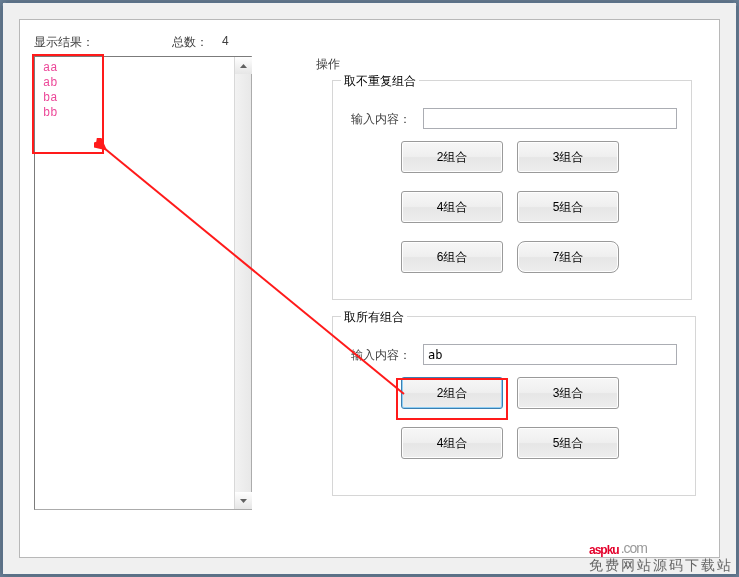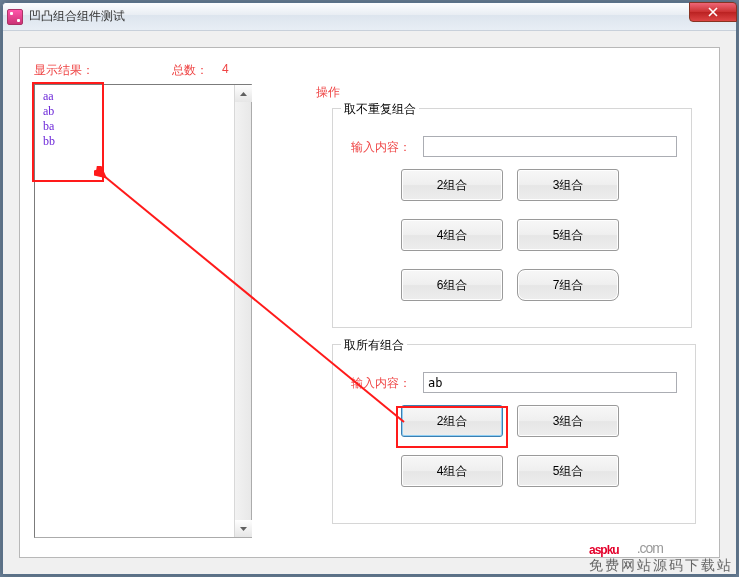--- a/index.html
+++ b/index.html
@@ -8,52 +8,43 @@
 .titlebar{height:28px;background:linear-gradient(#fdfdfe,#e8edf3 45%,#dde5ee 46%,#e8eef5);border-bottom:1px solid #c8d0da;border-radius:4px 4px 0 0;display:flex;align-items:center;padding:0 4px;position:relative}
 .app-icon{width:16px;height:16px;margin-right:6px;background:linear-gradient(#f5a,#c37);border:1px solid #a36;border-radius:2px;position:relative}
 .app-icon:before{content:"";position:absolute;left:2px;top:2px;width:3px;height:3px;background:#fff;border-radius:1px}
 .app-icon:after{content:"";position:absolute;right:2px;bottom:2px;width:3px;height:3px;background:#fff;border-radius:1px}
 .title-text{color:#333}
 .close-btn{position:absolute;right:-1px;top:-1px;width:48px;height:20px;background:linear-gradient(#e67,#c33 48%,#b22 52%,#d44);border:1px solid #832;border-radius:0 4px 0 4px;display:flex;align-items:center;justify-content:center;cursor:pointer}
 .close-btn svg{width:10px;height:10px}
 .client{flex:1;background:#f0f0f0;position:relative;padding:12px}
 .inner{position:absolute;left:16px;top:16px;right:16px;bottom:16px;background:#fff;border:1px solid #b8b8b8}
 .content{position:relative;width:100%;height:100%}
-.lbl{position:absolute;color:#ef4444}
+.lbl{position:absolute;color:#404040}
 .result-box{position:absolute;left:14px;top:36px;width:218px;height:454px;background:#fff;border:1px solid #ababab;border-top-color:#7b7b7b;border-left-color:#7b7b7b}
-.result-list{padding:4px 8px;font-family:Liberation Serif, serif;line-height:15px;white-space:pre;color:#6d28d9}
+.result-list{padding:4px 8px;font-family:Liberation Mono, monospace;line-height:15px;white-space:pre;color:#ec4899}
 .scrollbar{position:absolute;right:0;top:0;bottom:0;width:17px;background:linear-gradient(to right,#f2f2f2,#e8e8e8);border-left:1px solid #d8d8d8}
 .sc-btn{position:absolute;left:0;width:17px;height:17px;background:linear-gradient(#fefefe,#e6e6e6);display:flex;align-items:center;justify-content:center}
 .sc-btn.up{top:0}
 .sc-btn.down{bottom:0}
 .groupbox{position:absolute;border:1px solid #d6d6d6}
 .groupbox>legend{position:absolute;left:8px;top:-8px;background:#fff;padding:0 3px}
 .text-input{height:21px;border:1px solid #abadb3;background:#fff;padding:2px 4px;font-family:SimSun,monospace}
 .btn{height:32px;background:linear-gradient(#f7f7f7,#efefef 48%,#e6e6e6 52%,#ededed);border:1px solid #9a9a9a;border-radius:3px;cursor:pointer;display:inline-flex;align-items:center;justify-content:center;color:#000;box-shadow:inset 0 0 0 1px #fefefe}
 .btn.focused{border:1px solid #3c7fb1;box-shadow:inset 0 0 0 1px #8ecff5}
 .hi-red{position:absolute;border:2px solid #ff1a1a;pointer-events:none}
 .arrow-line{position:absolute;pointer-events:none}
 .watermark{position:absolute;right:6px;bottom:2px;font-family:Arial,sans-serif;font-weight:bold;font-size:26px;letter-spacing:-1px}
 .watermark .a{color:#e4002b}
-.watermark .b{color:#999;font-size:14px;font-weight:normal;margin-left:18px;position:relative;top:-1px}
+.watermark .b{color:#999;font-size:14px;font-weight:normal;margin-left:2px;position:relative;top:-1px}
 .watermark .c{color:#666;font-size:14px;font-weight:normal;display:block;text-align:right;margin-top:-4px;letter-spacing:2px}
 </style>
 </head>
 <body>
 
 <div class="window">
-  <div class="titlebar">
-    <div class="app-icon"></div>
-    <span class="title-text">凹凸组合组件测试</span>
-    <div class="close-btn">
-      <svg viewBox="0 0 10 10">
-          <path d="M1 1L9 9M9 1L1 9" stroke="#fff" stroke-width="1.6"></path>
-        </svg>
-    </div>
-  </div>
   <div class="client">
     <div class="inner">
       <div class="content">
 
         <span class="lbl" style="left:14px;top:14px">显示结果：</span>
         <span class="lbl" style="left:152px;top:14px">总数：</span>
         <span class="lbl" style="left:202px;top:14px">4</span>
 
         <div class="result-box">
           <div class="result-list" id="result-list">aa

